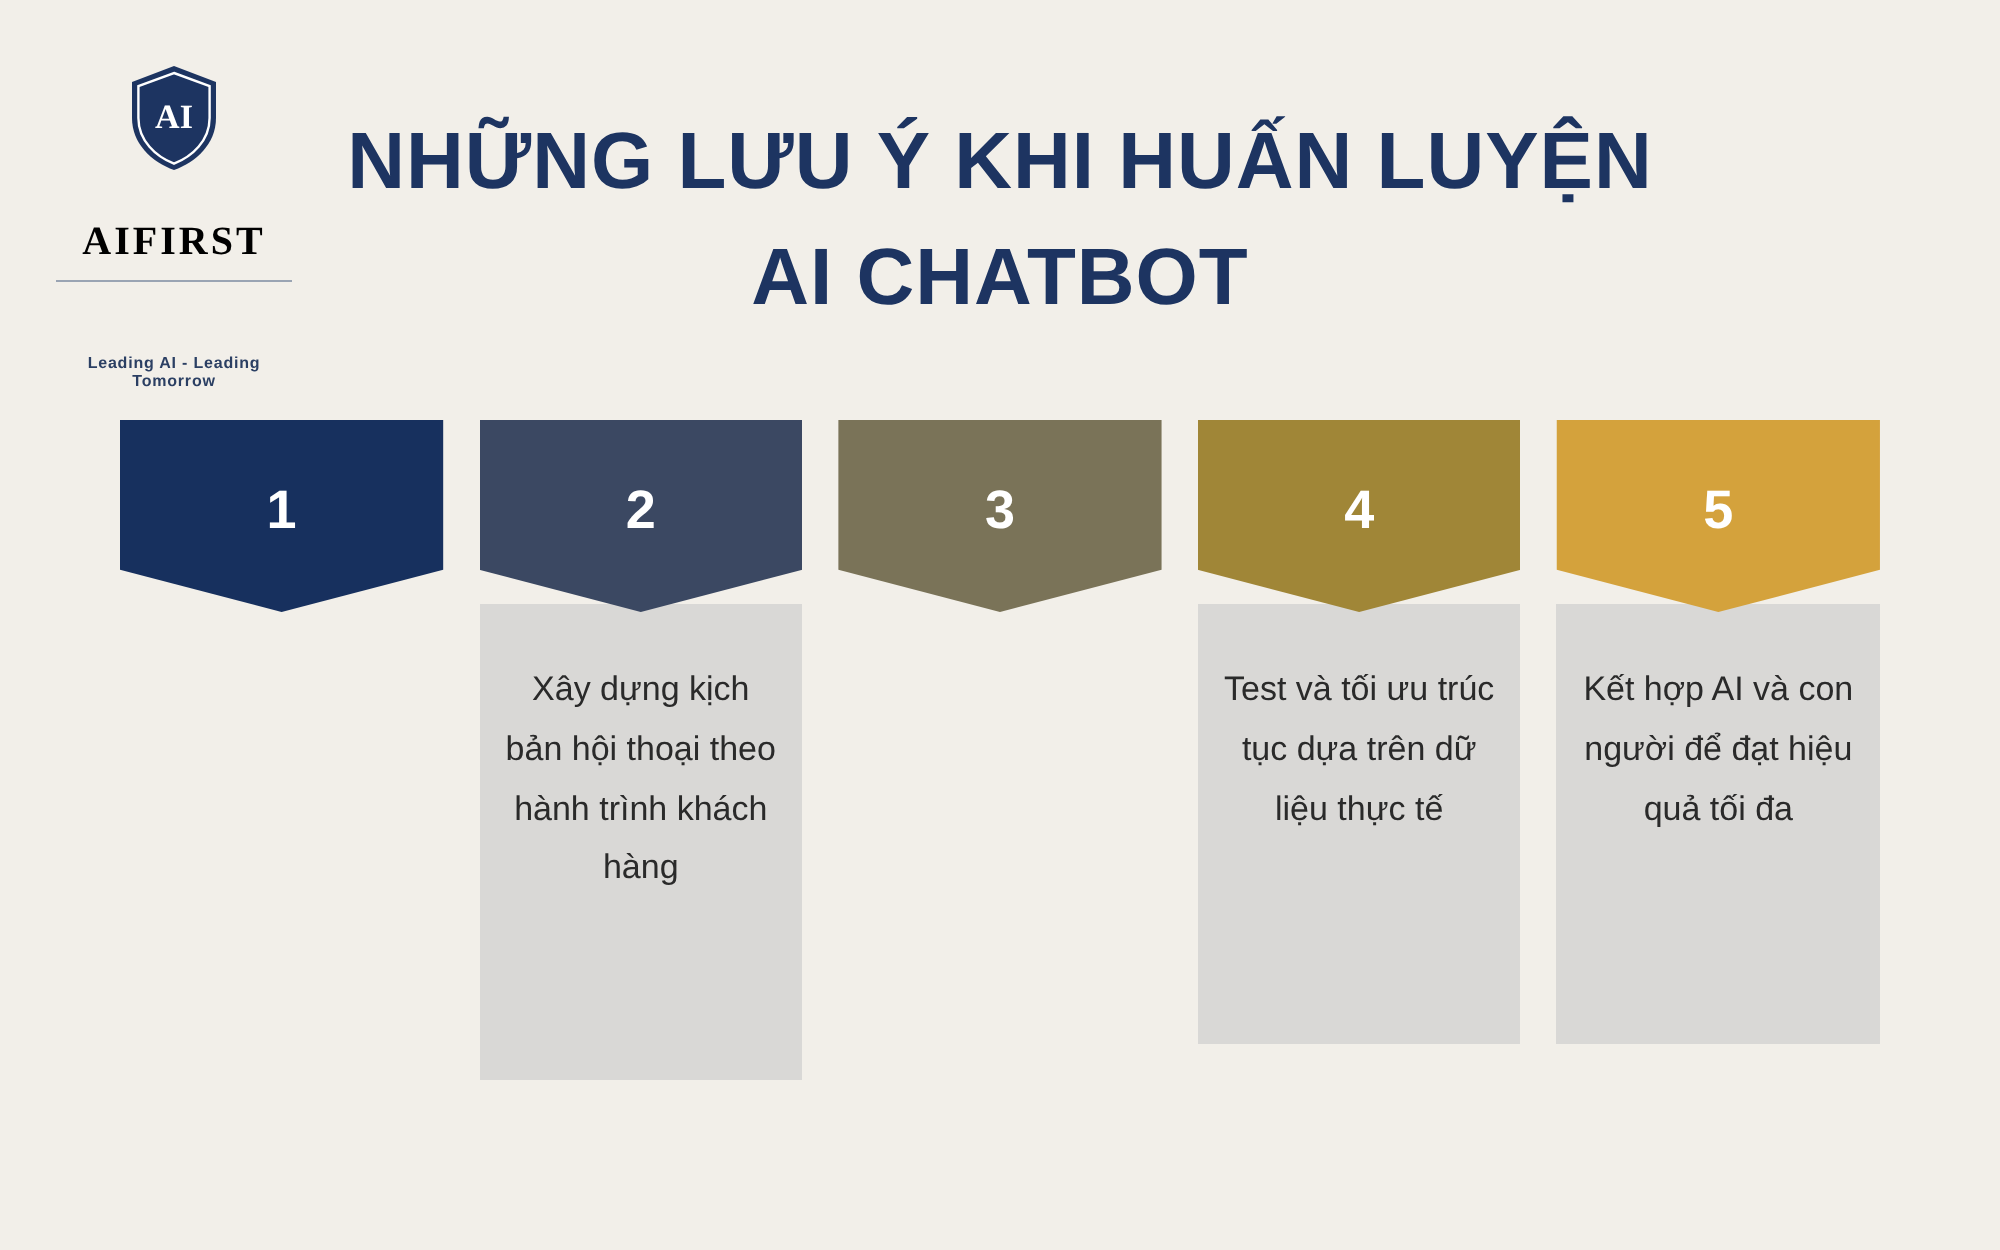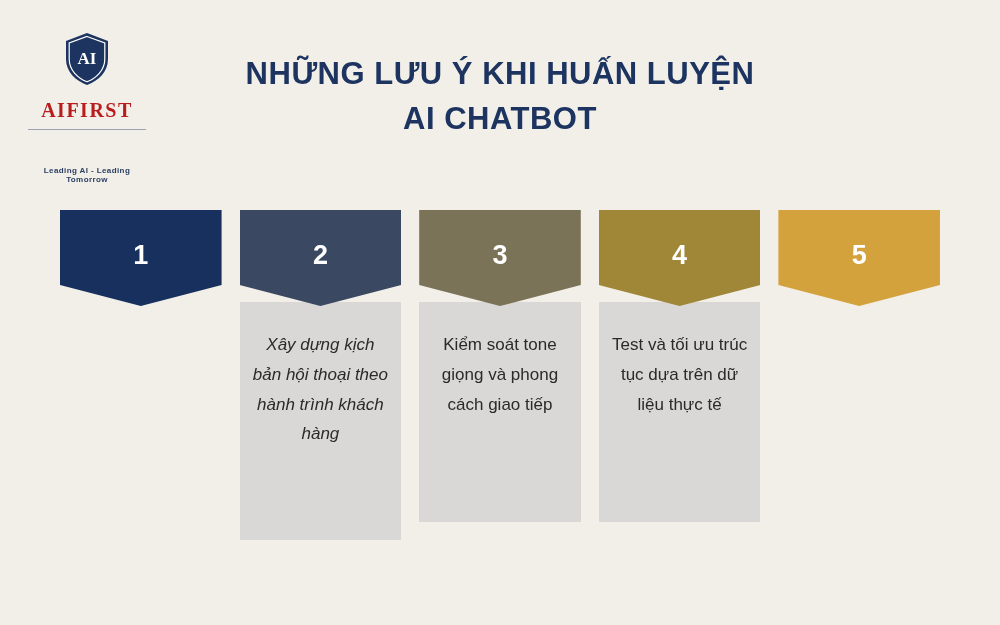--- a/index.html
+++ b/index.html
@@ -24,25 +24,25 @@
     text-align: center;
   }
   .logo-shield {
     width: 46px;
     height: 54px;
     margin: 0 auto;
     position: relative;
   }
   .logo-shield svg { display: block; }
   .logo-name {
-    margin-top: 13px;
+    margin-top: 24px;
     font-size: 20px;
     letter-spacing: 1.5px;
     font-weight: 700;
-    color: #b91c1c;
+    color: #000000;
     font-family: "Liberation Serif", serif;
   }
   .logo-rule {
     width: 118px;
     height: 1px;
     background: #9aa4b3;
     margin: 7px auto 5px auto;
   }
   .logo-tag {
     font-size: 8px;
@@ -54,21 +54,21 @@
 
   
   .title {
     position: absolute;
     left: 170px;
     top: 52px;
     width: 660px;
     text-align: center;
     color: #1d3461;
     font-weight: 700;
-    font-size: 31px;
+    font-size: 40px;
     line-height: 1.45;
     letter-spacing: 0.5px;
   }
   .title .line2 { display: block; }
 
   
   .cards {
     position: absolute;
     left: 60px;
     top: 210px;
@@ -100,21 +100,21 @@
     background: #d9d8d6;
     min-height: 220px;
     margin-top: -4px;
     padding: 28px 12px 18px 12px;
     box-sizing: border-box;
     text-align: center;
     color: #2a2a2a;
     font-size: 17px;
     line-height: 1.75;
   }
-  .card-body.tall { min-height: 238px; font-style: italic; }
+  .card-body.tall { min-height: 238px; }
 </style>
 </head>
 <body>
 
 <div class="logo-block">
   <div class="logo-shield">
     <svg width="46" height="54" viewBox="0 0 46 54" xmlns="http://www.w3.org/2000/svg">
       <path d="M23 1 L44 9 V27 C44 40 34 49 23 53 C12 49 2 40 2 27 V9 Z" fill="#1d3461"></path>
       <path d="M23 4.5 L40.8 11 V27 C40.8 38.4 32 46.3 23 49.8 C14 46.3 5.2 38.4 5.2 27 V11 Z" fill="none" stroke="#ffffff" stroke-width="1.2"></path>
       <text x="23" y="32" text-anchor="middle" fill="#ffffff" font-family="Liberation Serif, serif" font-size="17" font-weight="bold">AI</text>
@@ -142,29 +142,29 @@
     <div class="card-head" style="background:#3b4862">
       <span class="card-num">2</span>
     </div>
     <div class="card-body tall">Xây dựng kịch bản hội thoại theo hành trình khách hàng</div>
   </div>
 
   <div class="card">
     <div class="card-head" style="background:#7a7358">
       <span class="card-num">3</span>
     </div>
-    <div class="card-body">Kiểm soát tone giọng và phong cách giao tiếp</div>
   </div>
 
   <div class="card">
     <div class="card-head" style="background:#a08637">
       <span class="card-num">4</span>
     </div>
     <div class="card-body">Test và tối ưu trúc tục dựa trên dữ liệu thực tế</div>
   </div>
 
   <div class="card">
     <div class="card-head" style="background:#d4a23c">
       <span class="card-num">5</span>
     </div>
+    <div class="card-body">Kết hợp AI và con người để đạt hiệu quả tối đa</div>
   </div>
 
 </div>
 
 </body></html>

